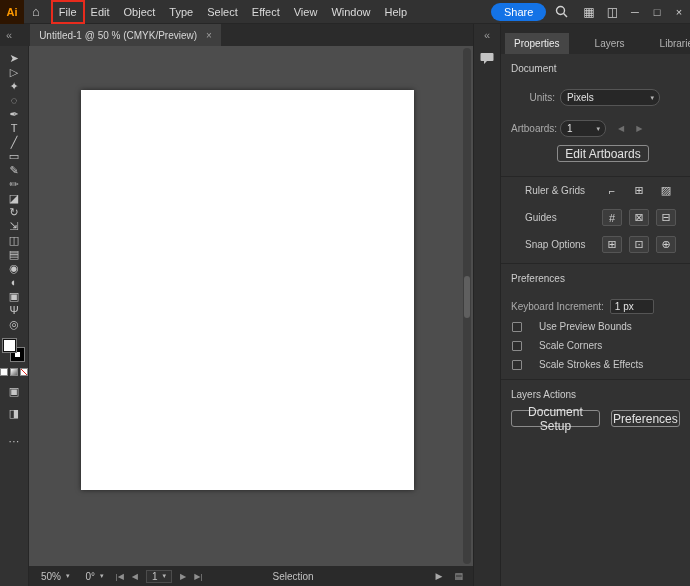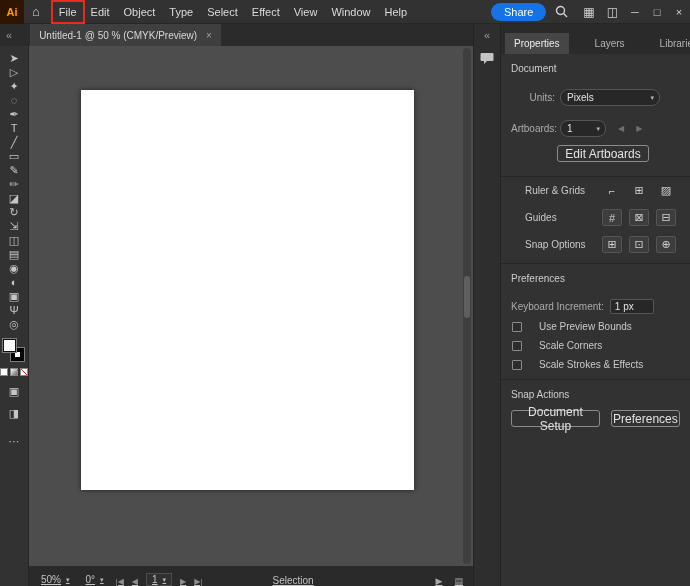--- a/index.html
+++ b/index.html
@@ -38,21 +38,21 @@
   .xtra { margin-top:8px; }
   .more { margin-top:14px; color:#bdbdbd; }
 
   
   .canvas { position:absolute; left:29px; top:46px; width:444px; bottom:20px; background:#4d4d4d; overflow:hidden; }
   .artboard { position:absolute; left:52px; top:44px; width:333px; height:400px; background:#ffffff; box-shadow:0 0 5px rgba(0,0,0,.55); }
   .vscroll { position:absolute; right:2px; top:2px; bottom:2px; width:8px; background:#3e3e3e; border-radius:4px; }
   .vthumb { position:absolute; left:1px; width:6px; top:228px; height:42px; background:#5f5f5f; border-radius:3px; }
 
   
-  .statusbar { position:absolute; left:29px; bottom:0; width:444px; height:20px; background:#2a2a2a; display:flex; align-items:flex-end; font-size:10px; color:#c3c3c3; padding:0 6px; gap:4px;text-decoration:underline; }
+  .statusbar { position:absolute; left:29px; bottom:0; width:444px; height:20px; background:#2a2a2a; display:flex; align-items:center; font-size:10px; color:#c3c3c3; padding:0 6px; gap:4px; }
   .sb-dd { display:flex; align-items:center; gap:5px; padding:1px 6px; }
   .dd-chev { font-size:7px; color:#b5b5b5; }
   .sb-nav { color:#8f8f8f; font-size:8px; padding:0 2px; }
   .sb-artboard { border:1px solid #4c4c4c; background:#303030; padding:0 5px; margin:0 2px; }
   .sb-status { margin-left:64px; }
   .sb-right { padding:0 4px; color:#a8a8a8; font-size:9px; }
   .push-right { margin-left:auto; }
 
   
   .dock-strip { position:absolute; left:473px; top:24px; width:27px; bottom:0; background:#2e2e2e; border-left:1px solid #242424; display:flex; flex-direction:column; align-items:center; padding-top:5px; gap:10px; }
@@ -280,21 +280,21 @@
       <span class="chk"></span>
       <span>Scale Corners</span>
     </div>
     <div class="chk-row">
       <span class="chk"></span>
       <span>Scale Strokes &amp; Effects</span>
     </div>
 
     <div class="divider"></div>
 
-    <div class="section-h">Snap Actions</div>
+    <div class="section-h">Layers Actions</div>
 
     <div class="qa-row">
       <button class="btn qa-doc">Document Setup</button>
       <button class="btn qa-pref">Preferences</button>
     </div>
   </aside>
 
 </div>
 
 </body></html>

